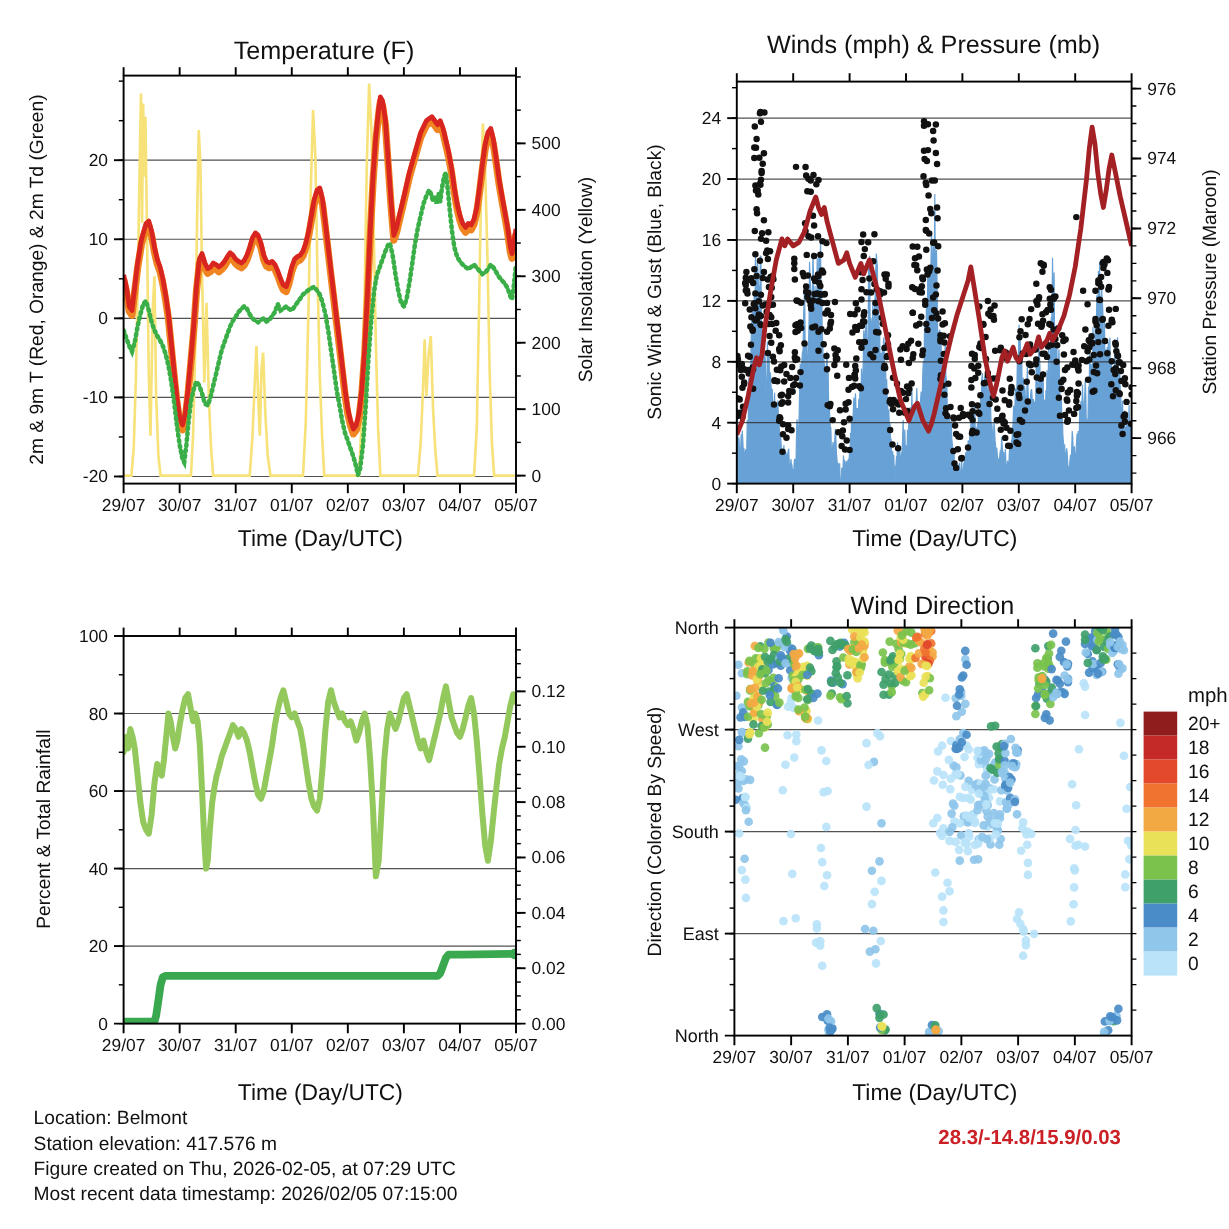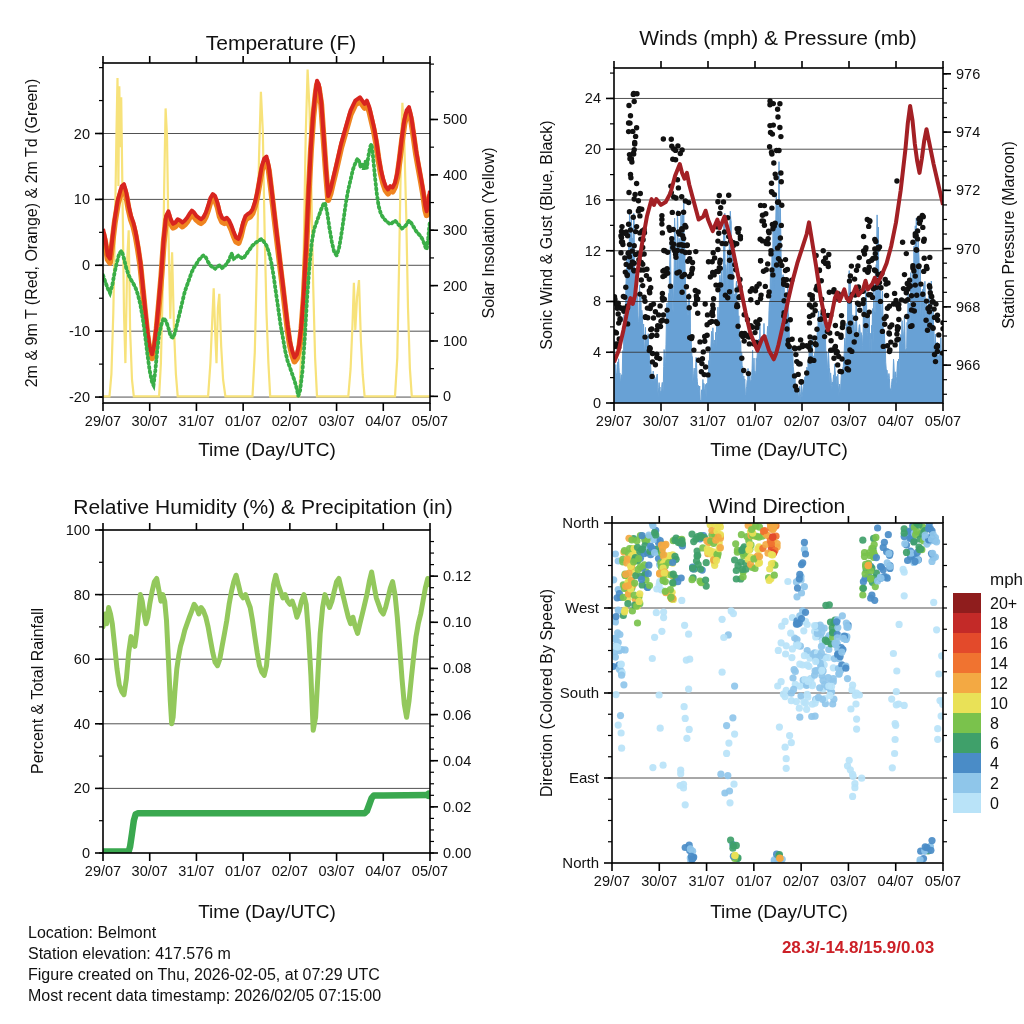--- a/index.html
+++ b/index.html
@@ -2014,23 +2014,22 @@
         <text x="990" y="748.5" text-anchor="start" font-size="16" fill="#111" font-family="&quot;Liberation Sans&quot;, sans-serif">6</text>
         <rect x="953" y="753" width="28" height="20" fill="#4a8cc7"></rect>
         <text x="990" y="768.5" text-anchor="start" font-size="16" fill="#111" font-family="&quot;Liberation Sans&quot;, sans-serif">4</text>
         <rect x="953" y="773" width="28" height="20" fill="#8fc6ea"></rect>
         <text x="990" y="788.5" text-anchor="start" font-size="16" fill="#111" font-family="&quot;Liberation Sans&quot;, sans-serif">2</text>
         <rect x="953" y="793" width="28" height="20" fill="#b9e3f8"></rect>
         <text x="990" y="808.5" text-anchor="start" font-size="16" fill="#111" font-family="&quot;Liberation Sans&quot;, sans-serif">0</text>
       </g>
     </svg>
 
-  <div class="ptitle" style="left:281px;top:43px">Temperature (F)</div>
+  <div class="ptitle" style="left:270px;top:43px">Temperature (F)</div>
   <div class="ptitle" style="left:778px;top:38px">Winds (mph) &amp; Pressure (mb)</div>
-  <div class="ptitle" style="left:263px;top:507px">Relative Humidity (%) &amp; Precipitation (in)</div>
   <div class="ptitle" style="left:777px;top:506px">Wind Direction</div>
 
   <div class="xlab" style="left:267px;top:450px">Time (Day/UTC)</div>
   <div class="xlab" style="left:779px;top:450px">Time (Day/UTC)</div>
   <div class="xlab" style="left:267px;top:912px">Time (Day/UTC)</div>
   <div class="xlab" style="left:779px;top:912px">Time (Day/UTC)</div>
 
   <div class="ylab" style="left:32px;top:233px">2m &amp; 9m T (Red, Orange) &amp; 2m Td (Green)</div>
   <div class="ylab" style="left:489px;top:233px">Solar Insolation (Yellow)</div>
   <div class="ylab" style="left:547px;top:235px">Sonic Wind &amp; Gust (Blue, Black)</div>

